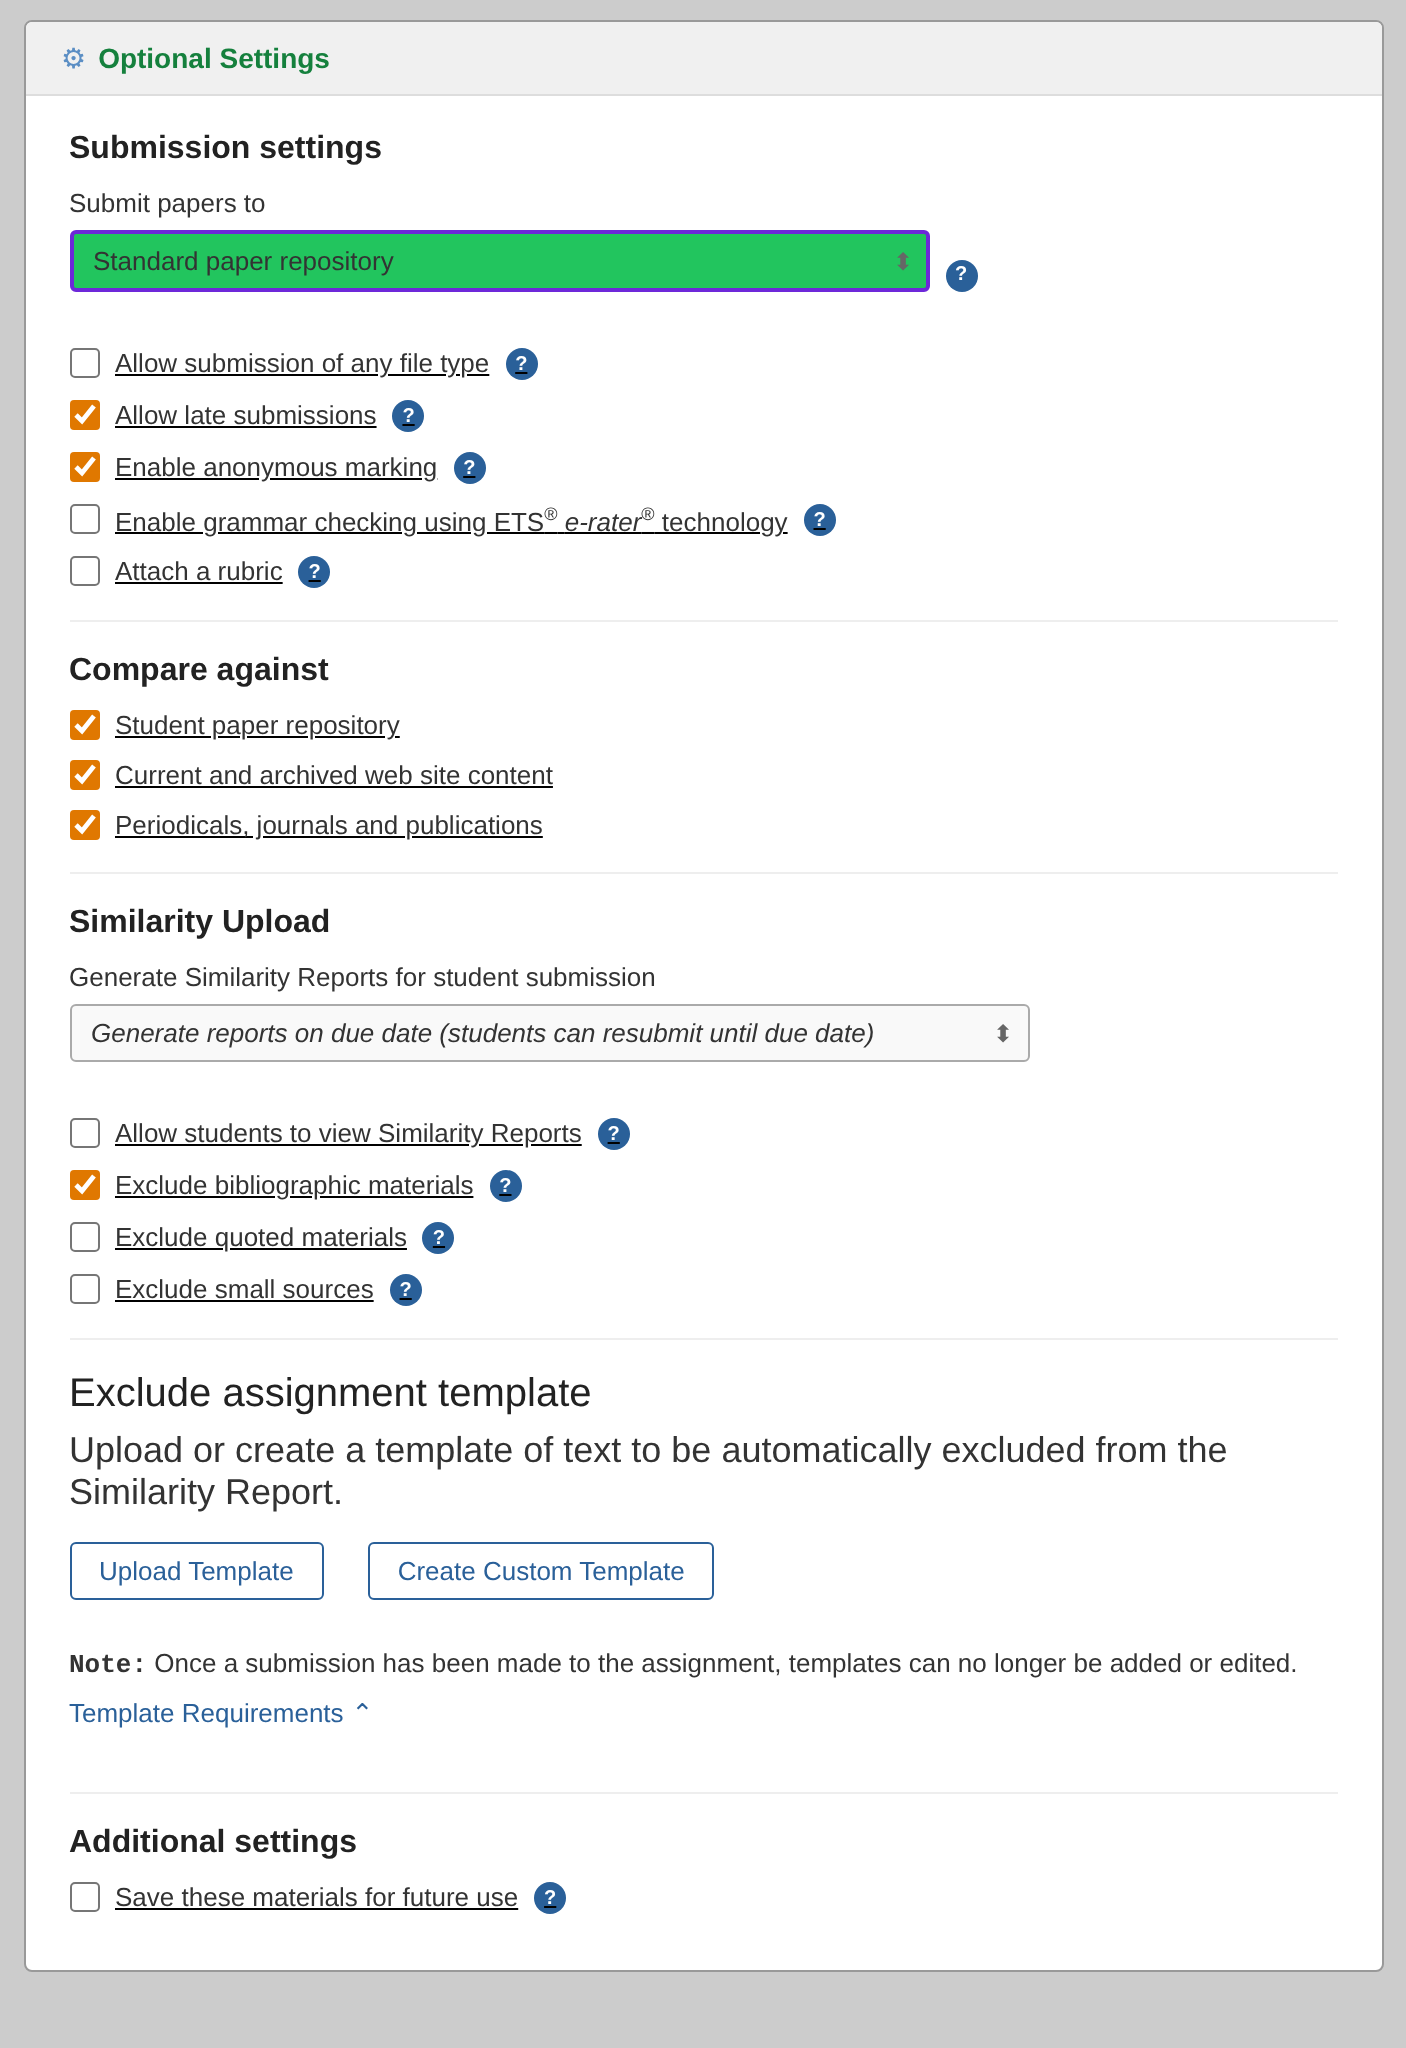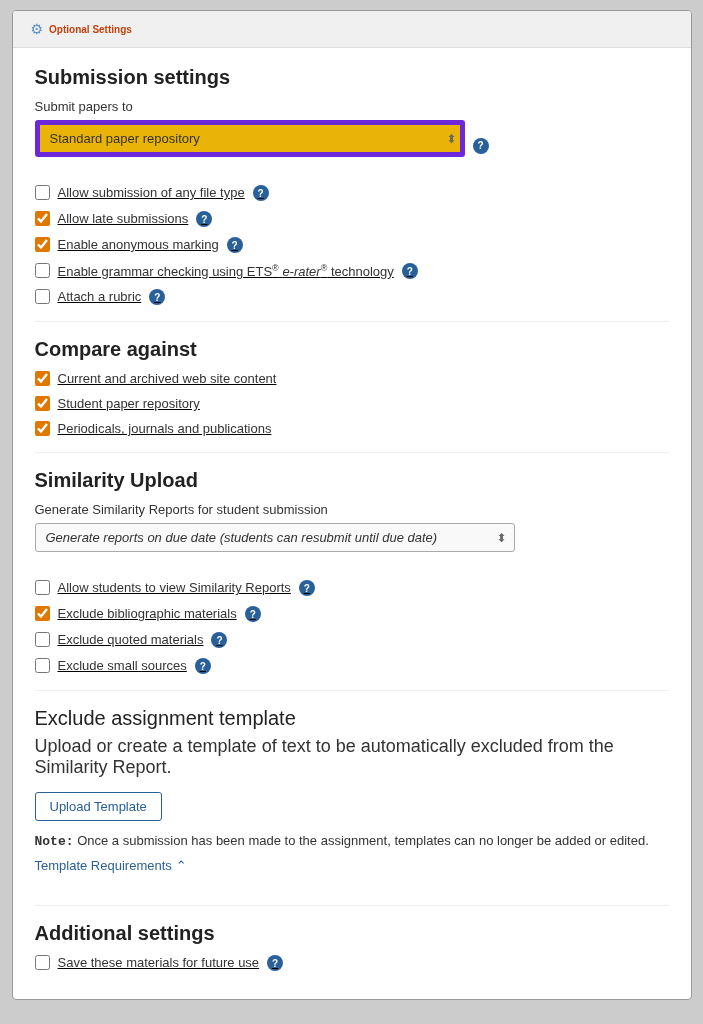--- a/index.html
+++ b/index.html
@@ -26,50 +26,50 @@
       padding: 10px 18px;
       display: flex;
       align-items: center;
       gap: 6px;
     }
     .gear-icon {
       color: #5b8ec4;
       font-size: 14px;
     }
     .optional-settings-title {
-      color: #c2410c;
-      font-size: 10px;
+      color: #15803d;
+      font-size: 14px;
       font-weight: bold;
     }
     .content {
       padding: 18px 22px;
     }
     .section-title {
-      font-size: 20px;
+      font-size: 16px;
       font-weight: bold;
       color: #222;
       margin-bottom: 10px;
     }
     .field-label {
       font-size: 13px;
       color: #333;
       margin-bottom: 6px;
     }
     .select-wrapper {
       position: relative;
       display: inline-block;
       width: 430px;
       margin-bottom: 14px;
     }
     .select-wrapper select {
       width: 100%;
       padding: 6px 30px 6px 10px;
-      border: 5px solid #6d28d9;
+      border: 2px solid #6d28d9;
       border-radius: 3px;
-      background: #eab308;
+      background: #22c55e;
       font-size: 13px;
       color: #333;
       appearance: none;
       -webkit-appearance: none;
       cursor: pointer;
     }
     .select-arrow {
       position: absolute;
       right: 8px;
       top: 50%;
@@ -150,21 +150,21 @@
       margin-bottom: 6px;
     }
     .exclude-section-desc {
       font-size: 18px;
       color: #333;
       margin-bottom: 14px;
     }
     .button-row {
       display: flex;
       gap: 22px;
-      margin-bottom: 12px;
+      margin-bottom: 24px;
       align-items: flex-end;
     }
     .btn-outline {
       padding: 6px 14px;
       border: 1px solid #2a6099;
       background: #fff;
       color: #2a6099;
       border-radius: 3px;
       font-size: 13px;
       cursor: pointer;
@@ -249,27 +249,27 @@
         <span class="help-icon">?</span>
       </div>
     </div>
 
     <hr class="section-divider">
 
     <div>
       <h2 class="section-title">Compare against</h2>
 
       <div class="checkbox-row">
+        <input type="checkbox" id="student_paper" checked="" style="">
+        <label class="checkbox-label" for="student_paper">Student paper repository</label>
+      </div>
+
+      <div class="checkbox-row">
         <input type="checkbox" id="web_content" checked="" style="">
         <label class="checkbox-label" for="web_content">Current and archived web site content</label>
-      </div>
-
-      <div class="checkbox-row">
-        <input type="checkbox" id="student_paper" checked="" style="">
-        <label class="checkbox-label" for="student_paper">Student paper repository</label>
       </div>
 
       <div class="checkbox-row">
         <input type="checkbox" id="periodicals" checked="" style="">
         <label class="checkbox-label" for="periodicals">Periodicals, journals and publications</label>
       </div>
     </div>
 
     <hr class="section-divider">
 
@@ -315,20 +315,21 @@
     </div>
 
     <hr class="section-divider">
 
     <div>
       <h2 class="exclude-section-title">Exclude assignment template</h2>
       <p class="exclude-section-desc">Upload or create a template of text to be automatically excluded from the Similarity Report.</p>
 
       <div class="button-row">
         <button class="btn-outline">Upload Template</button>
+        <button class="btn-outline">Create Custom Template</button>
       </div>
 
       <p class="note-text">
         <strong>Note:</strong>
         <span> Once a submission has been made to the assignment, templates can no longer be added or edited.</span>
       </p>
 
       <a class="template-req-link">
         <span>Template Requirements</span>
         <span>⌃</span>

